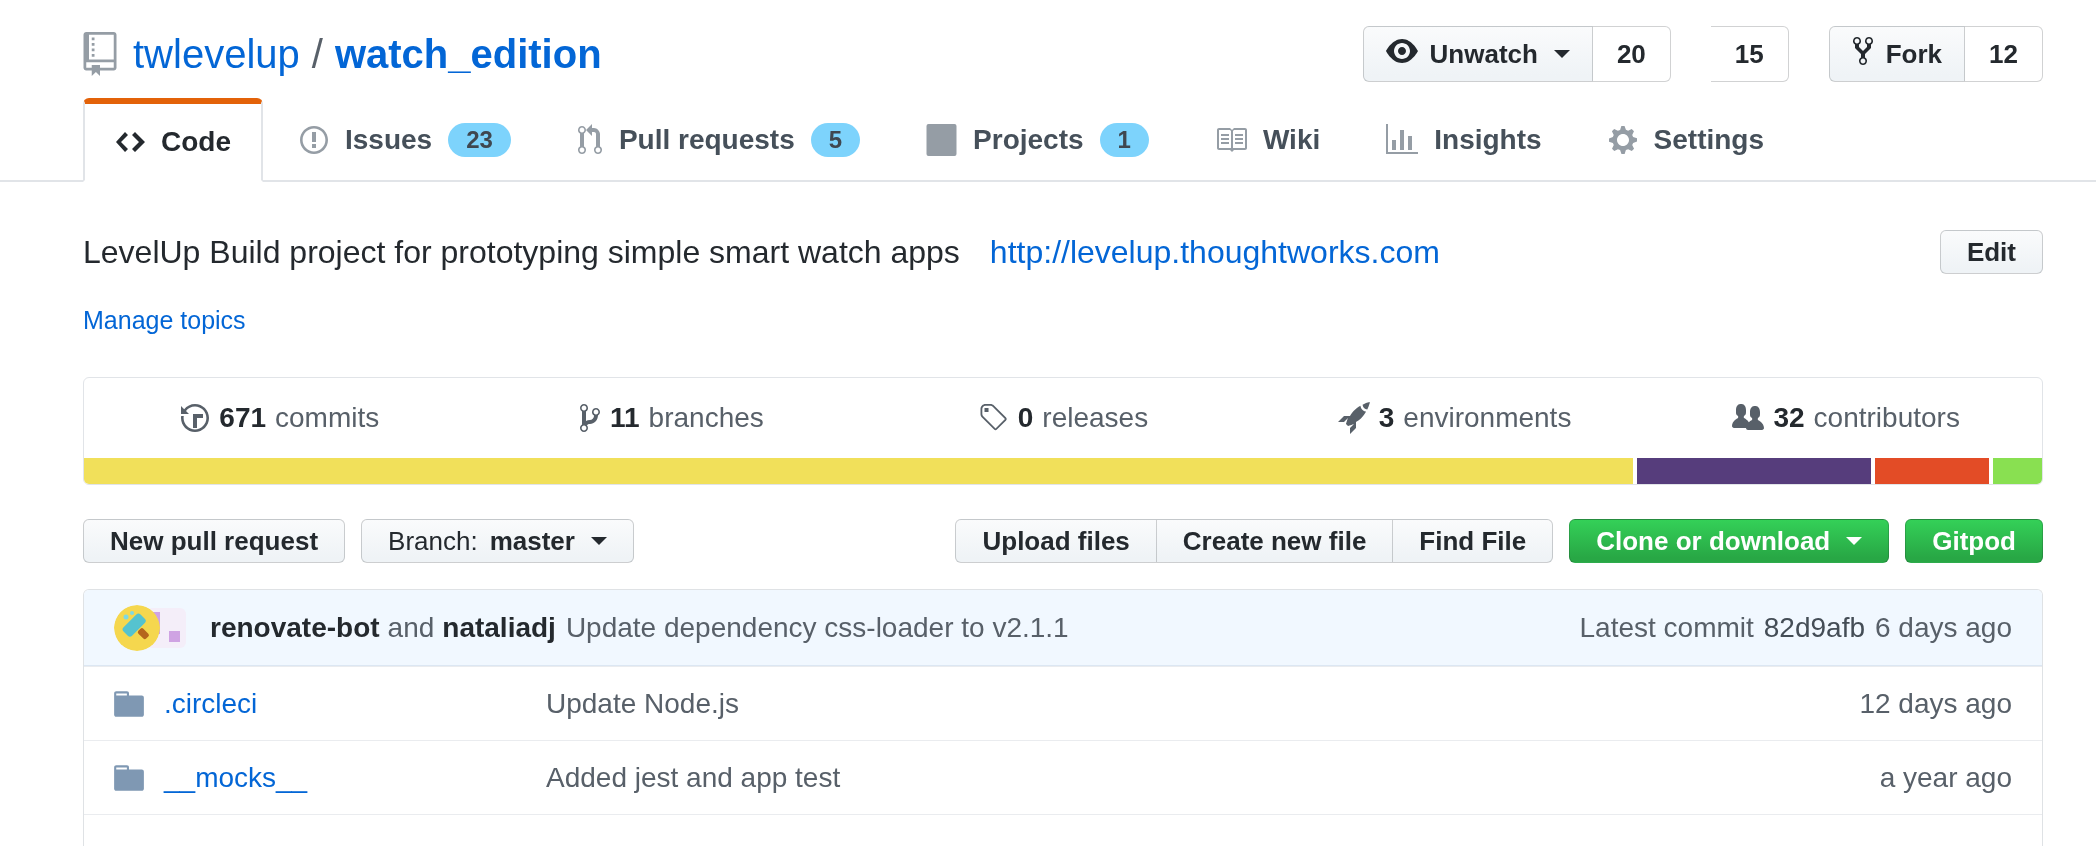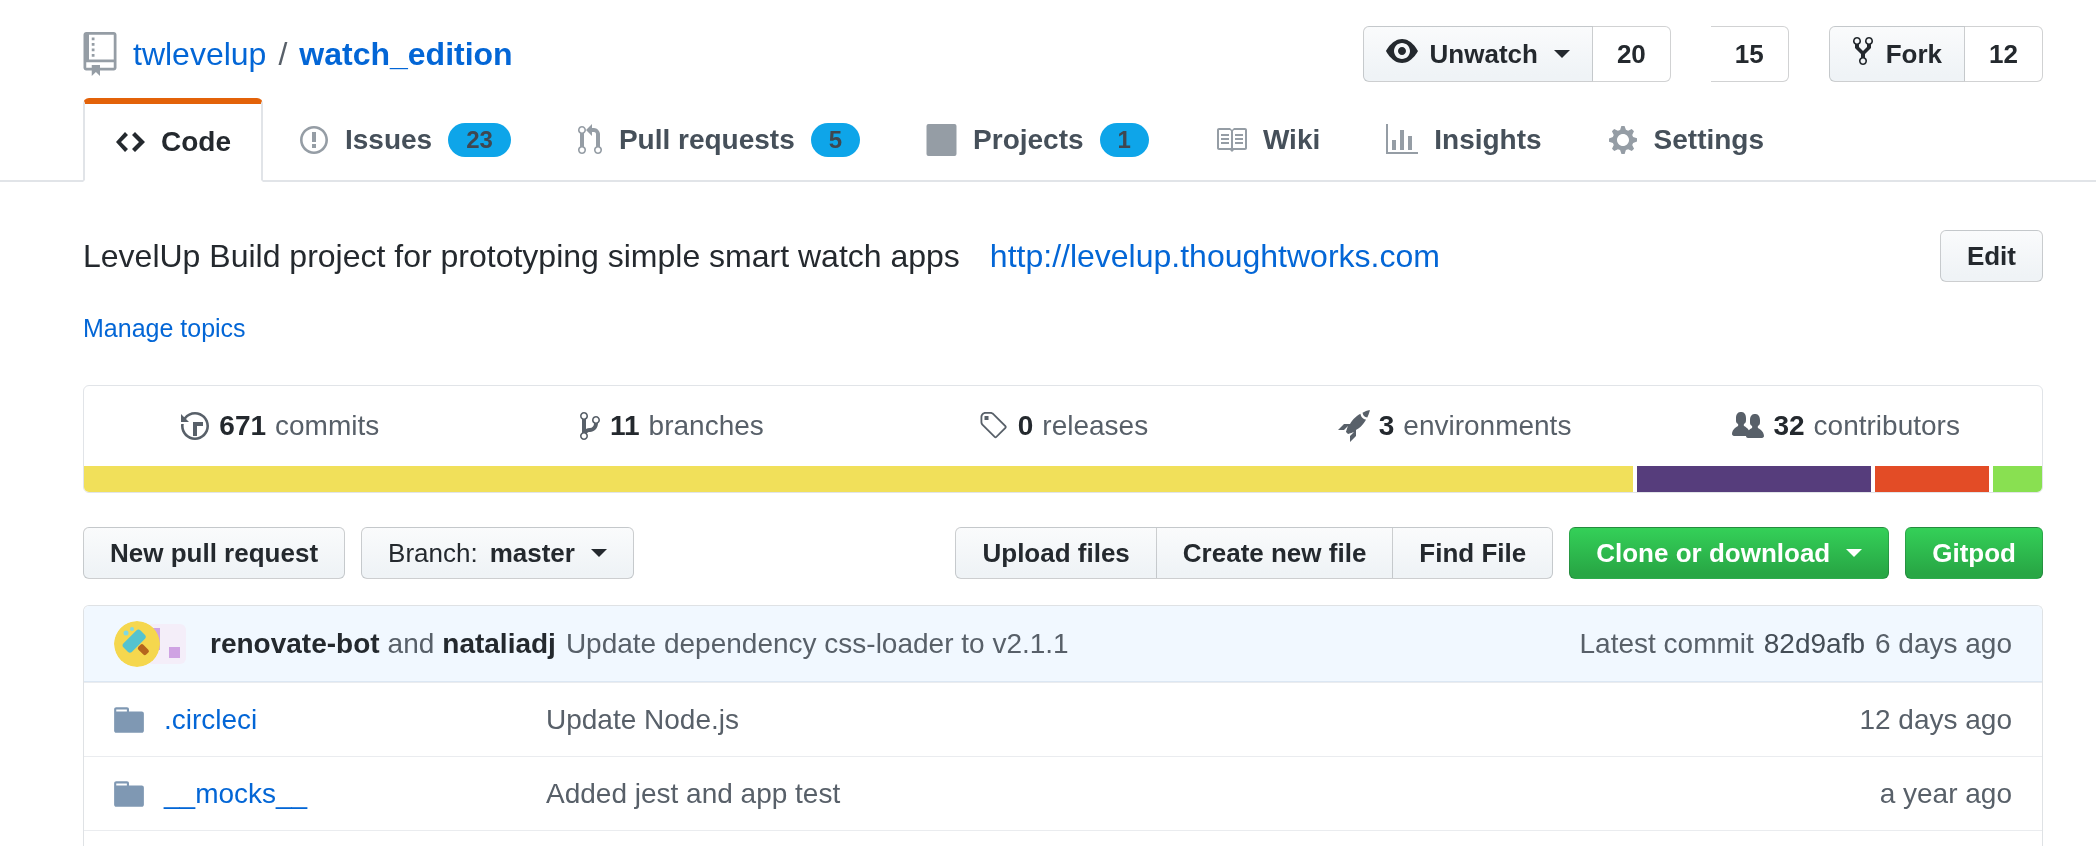--- a/index.html
+++ b/index.html
@@ -2,21 +2,21 @@
 <html><head>
 <meta charset="utf-8">
 <style>
   * { box-sizing: border-box; margin: 0; padding: 0; }
   html, body { width: 2096px; height: 846px; overflow: hidden; background: #fff; }
   body { font-family: "Liberation Sans", sans-serif; color: #24292e; }
   .container { width: 1960px; margin-left: 83px; }
 
   
   .repo-header { display: flex; align-items: center; margin-top: 24px; height: 60px; }
-  .repo-title { display: flex; align-items: center; font-size: 32px; justify-content: flex-end; }
+  .repo-title { display: flex; align-items: center; font-size: 40px; justify-content: flex-end; }
   .repo-book-icon { color: #959da5; margin-right: 16px; display: inline-flex; }
   .repo-owner { color: #0366d6; font-weight: 400; text-decoration: none; }
   .repo-sep { color: #586069; margin: 0 12px; font-weight: 400; }
   .repo-name { color: #0366d6; font-weight: 600; text-decoration: none; }
   .header-actions { margin-left: auto; display: flex; gap: 40px; }
   .social-group { display: flex; }
   .btn-social { display: inline-flex; align-items: center; gap: 12px; height: 56px; padding: 0 22px;
     background: linear-gradient(-180deg,#fafbfc,#eff3f6 90%); border: 1px solid rgba(27,31,35,.2);
     border-radius: 6px 0 0 6px; font-size: 26px; font-weight: 600; color: #24292e; cursor: pointer; }
   .social-count { display: inline-flex; align-items: center; height: 56px; padding: 0 24px; background: #fff;
@@ -27,28 +27,28 @@
 
   
   .tabnav { border-bottom: 2px solid #e1e4e8; margin-top: 14px; }
   .tabnav-inner { width: 1960px; margin-left: 83px; display: flex; align-items: flex-end; margin-bottom: -2px; }
   .tab { display: inline-flex; align-items: center; gap: 16px; height: 84px; padding: 0 30px;
     font-size: 28px; font-weight: 600; color: #46505a; text-decoration: none; cursor: pointer; margin-right: 6px; }
   .tab .ticon { color: #959da5; display: inline-flex; }
   .tab.active { background: #fff; border: 2px solid #e1e4e8; border-top: 6px solid #e36209;
     border-bottom: 2px solid #fff; border-radius: 6px 6px 0 0; color: #24292e; }
   .tab.active .ticon { color: #24292e; }
-  .badge { background: #0ea5e9; color: #3f4750; border-radius: 24px; padding: 3px 18px;
+  .badge { background: #7dd3fc; color: #3f4750; border-radius: 24px; padding: 3px 18px;
     font-size: 24px; font-weight: 600; }
 
   
   .about-row { display: flex; align-items: center; margin-top: 48px; }
   .repo-desc { font-size: 32px; color: #24292e; }
   .repo-website { font-size: 32px; color: #0366d6; margin-left: 30px; text-decoration: none; }
-  .btn { display: inline-flex; align-items: center; gap: 12px; height: 52px; padding: 0 26px;
+  .btn { display: inline-flex; align-items: center; gap: 12px; height: 44px; padding: 0 26px;
     background: linear-gradient(-180deg,#fafbfc,#eff3f6 90%); border: 1px solid rgba(27,31,35,.2);
     border-radius: 6px; font-size: 26px; font-weight: 600; color: #24292e;
     font-family: "Liberation Sans", sans-serif; cursor: pointer; white-space: nowrap; }
   .edit-btn { margin-left: auto; }
   .manage-topics { display: inline-block; margin-top: 32px; font-size: 25px; color: #0366d6; text-decoration: none; }
 
   
   .summary-box { margin-top: 42px; border: 1px solid #e1e4e8; border-radius: 6px; overflow: hidden; }
   .summary-row { display: flex; height: 80px; align-items: center; }
   .summary-item { flex: 1; display: flex; justify-content: center; align-items: center; gap: 9px;

